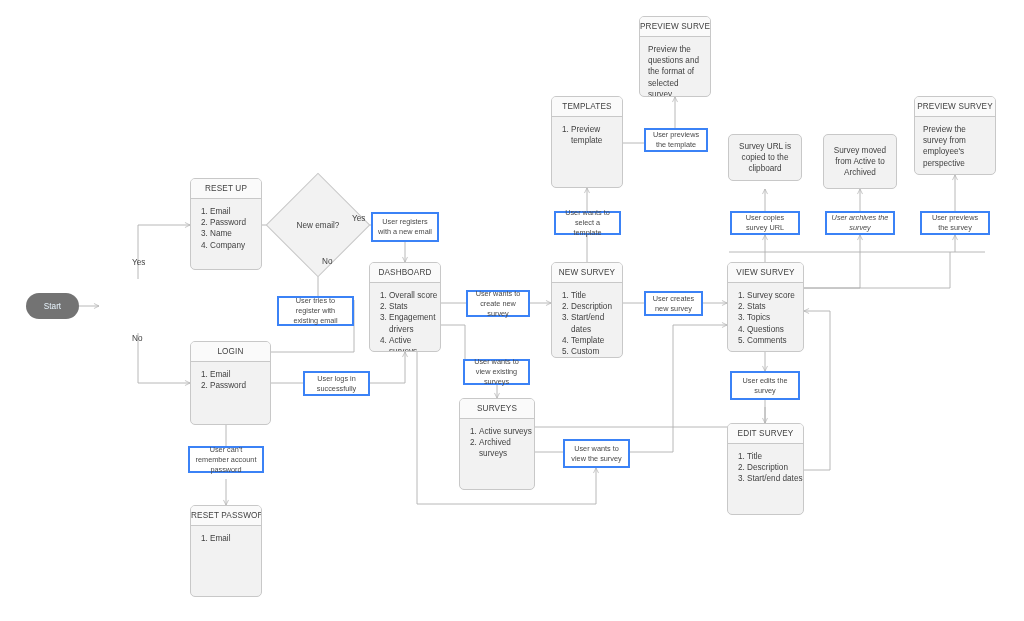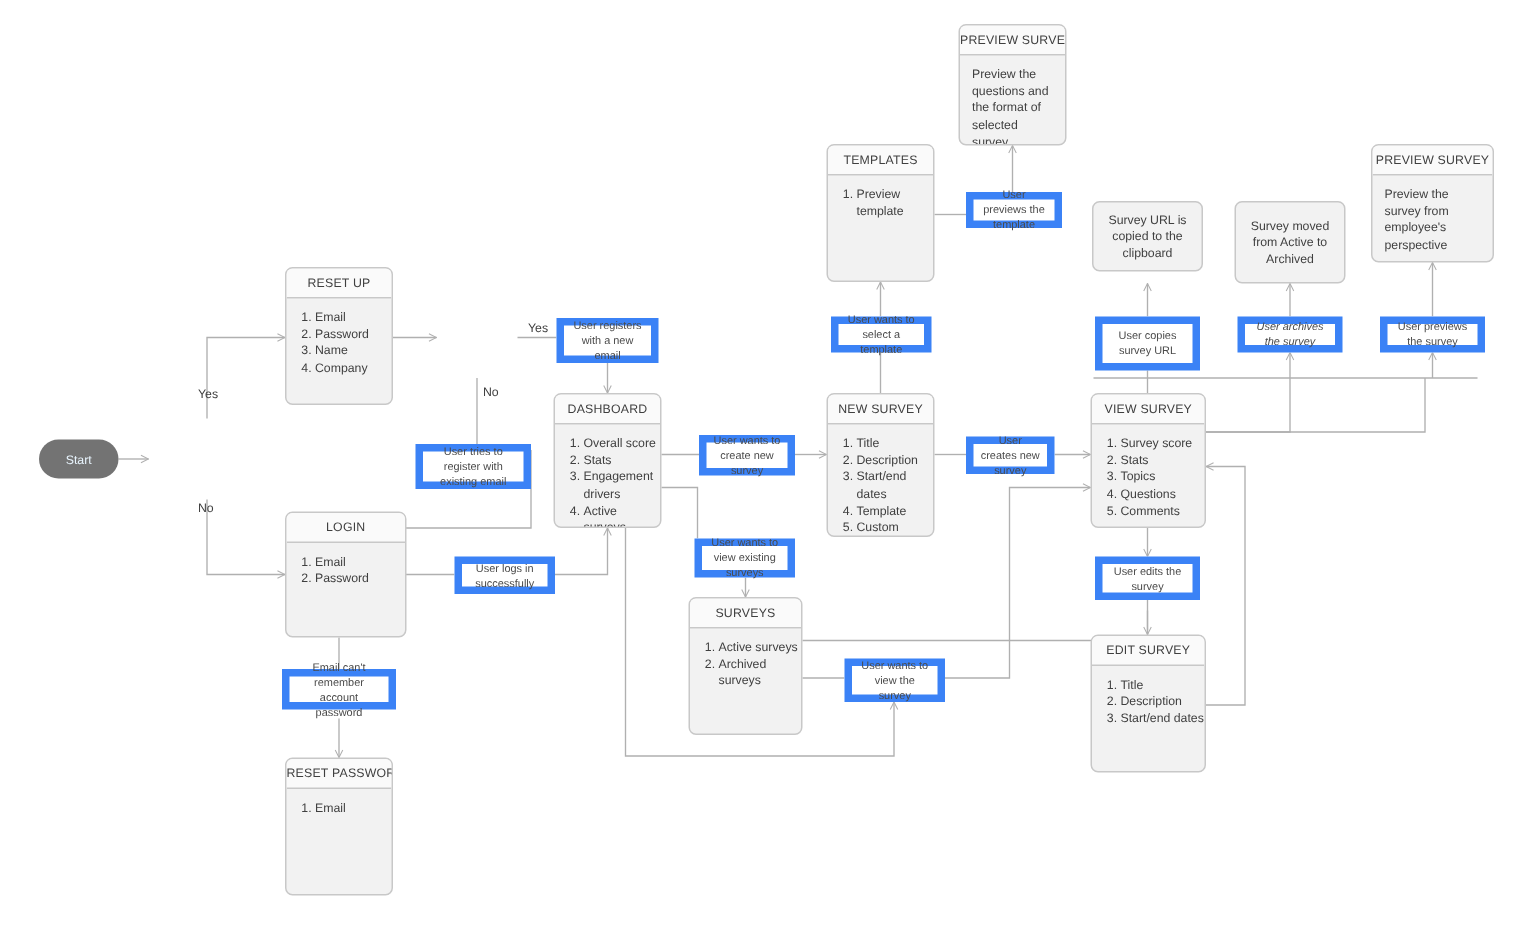--- a/index.html
+++ b/index.html
@@ -55,21 +55,21 @@
     color: #3f3f3f;
     line-height: 11.2px;
     padding: 3px 6px;
   }
 
   
   .action {
     position: absolute;
     box-sizing: border-box;
     background: #ffffff;
-    border: 5px solid #3b82f6;
+    border: 2px solid #3b82f6;
     display: flex; align-items: center; justify-content: center;
     text-align: center;
     font-size: 7.3px;
     color: #4a4a4a;
     line-height: 10px;
     padding: 2px 4px;
   }
 
   
   .startpill {
@@ -198,20 +198,24 @@
     </g>
   </svg>
 
   <div class="startpill" style="left:26px; top:293px; width:53px; height:26px;">
     <span>Start</span>
   </div>
 
   <div class="elabel" style="left:132px; top:258px;">Yes</div>
   <div class="elabel" style="left:132px; top:334px;">No</div>
 
+  <div class="diamond" style="left:281px; top:188px; width:74px; height:74px;">
+    <div class="dshape"></div>
+    <div class="dlabel">New email?</div>
+  </div>
   <div class="elabel" style="left:352px; top:214px;">Yes</div>
   <div class="elabel" style="left:322px; top:257px;">No</div>
 
   <div class="screen" style="left:190px; top:178px; width:72px; height:92px;">
     <div class="hdr">RESET UP</div>
     <div class="body">
       <ol>
         <li>Email</li>
         <li>Password</li>
         <li>Name</li>
@@ -336,21 +340,21 @@
 
   <div class="action" style="left:277px; top:296px; width:77px; height:30px;">
     <span>User tries to register with existing email</span>
   </div>
 
   <div class="action" style="left:303px; top:371px; width:67px; height:25px;">
     <span>User logs in successfully</span>
   </div>
 
   <div class="action" style="left:188px; top:446px; width:76px; height:27px;">
-    <span>Email can't remember account password</span>
+    <span>User can't remember account password</span>
   </div>
 
   <div class="action" style="left:466px; top:290px; width:64px; height:27px;">
     <span>User wants to create new survey</span>
   </div>
 
   <div class="action" style="left:463px; top:359px; width:67px; height:26px;">
     <span>User wants to view existing surveys</span>
   </div>
 
@@ -363,21 +367,21 @@
   </div>
 
   <div class="action" style="left:644px; top:291px; width:59px; height:25px;">
     <span>User creates new survey</span>
   </div>
 
   <div class="action" style="left:563px; top:439px; width:67px; height:29px;">
     <span>User wants to view the survey</span>
   </div>
 
-  <div class="action" style="left:730px; top:211px; width:70px; height:36px;">
+  <div class="action" style="left:730px; top:211px; width:70px; height:24px;">
     <span>User copies survey URL</span>
   </div>
 
   <div class="action" style="left:825px; top:211px; width:70px; height:24px;font-style:italic;">
     <span>User archives the survey</span>
   </div>
 
   <div class="action" style="left:920px; top:211px; width:70px; height:24px;">
     <span>User previews the survey</span>
   </div>

